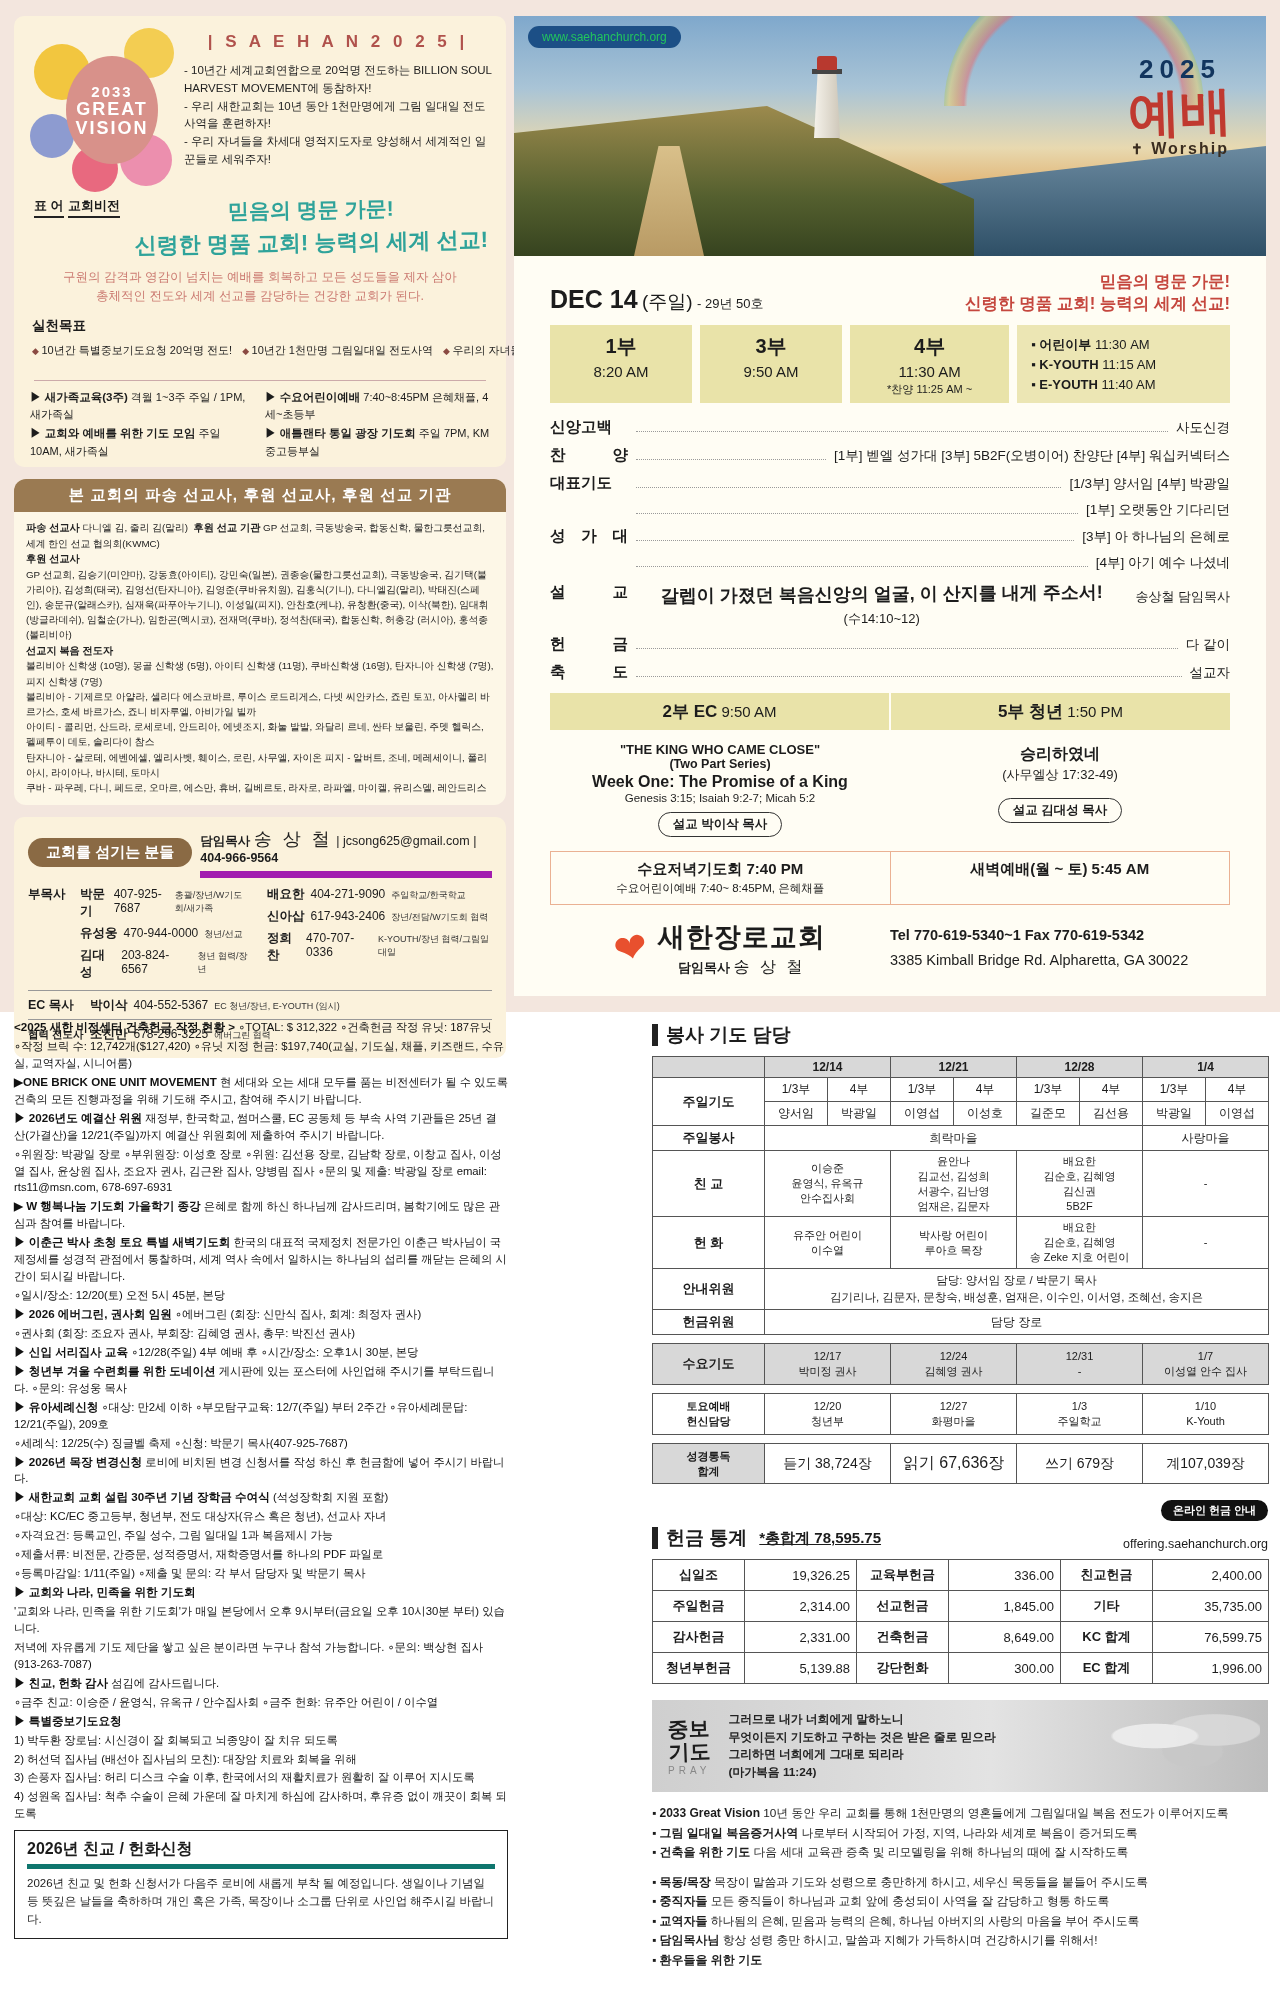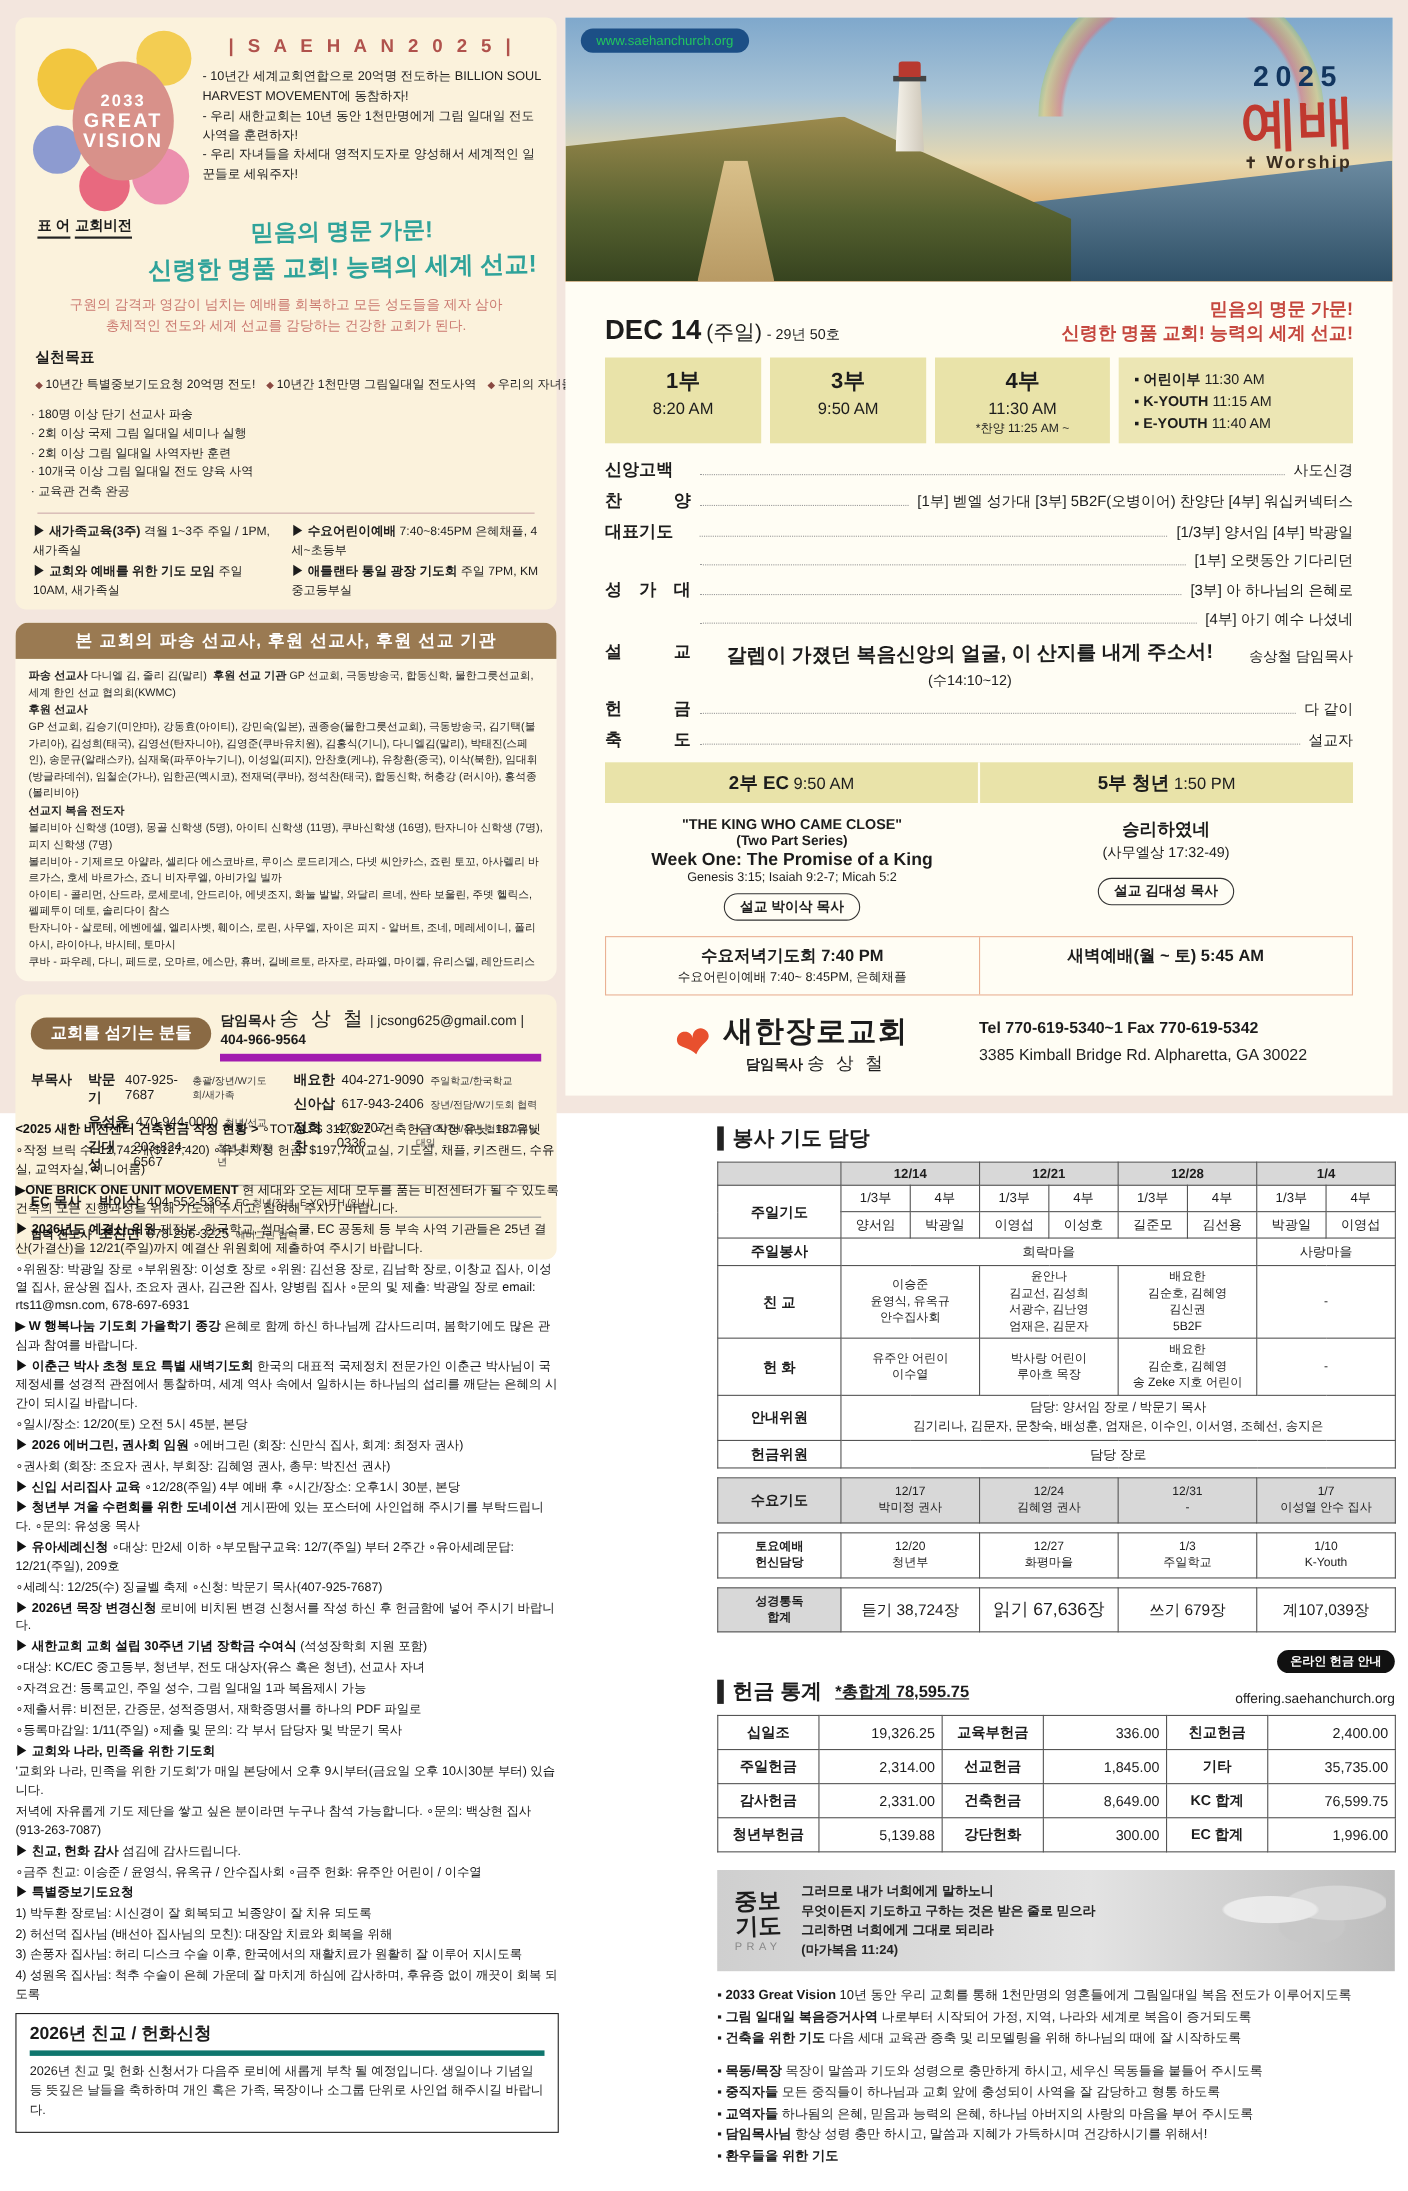--- a/index.html
+++ b/index.html
@@ -228,27 +228,20 @@
     </div>
     <div class="goal-row">
       <span class="goal-label">실천목표</span>
       <div class="goal-items">
         <span>10년간 특별중보기도요청 20억명 전도!</span>
           <span>10년간 1천만명 그림일대일 전도사역</span>
           <span>우리의 자녀들을 글로벌 영적리더로 세워주기!</span>
       </div>
     </div>
     <div class="target-row">
-      <div class="tcol">
-        <div>180명 이상 단기 선교사 파송</div>
-          <div>2회 이상 국제 그림 일대일 세미나 실행</div>
-          <div>2회 이상 그림 일대일 사역자반 훈련</div>
-          <div>10개국 이상 그림 일대일 전도 양육 사역</div>
-          <div>교육관 건축 완공</div>
-      </div>
     </div>
     <div class="divider"></div>
     <div class="info-grid">
       <div><b>▶ 새가족교육(3주)</b> <span>격월 1~3주 주일 / 1PM, 새가족실</span></div>
         <div><b>▶ 수요어린이예배</b> <span>7:40~8:45PM 은혜채플, 4세~초등부</span></div>
         <div><b>▶ 교회와 예배를 위한 기도 모임</b> <span>주일 10AM, 새가족실</span></div>
         <div><b>▶ 애틀랜타 통일 광장 기도회</b> <span>주일 7PM, KM중고등부실</span></div>
     </div>
   </div>
 

